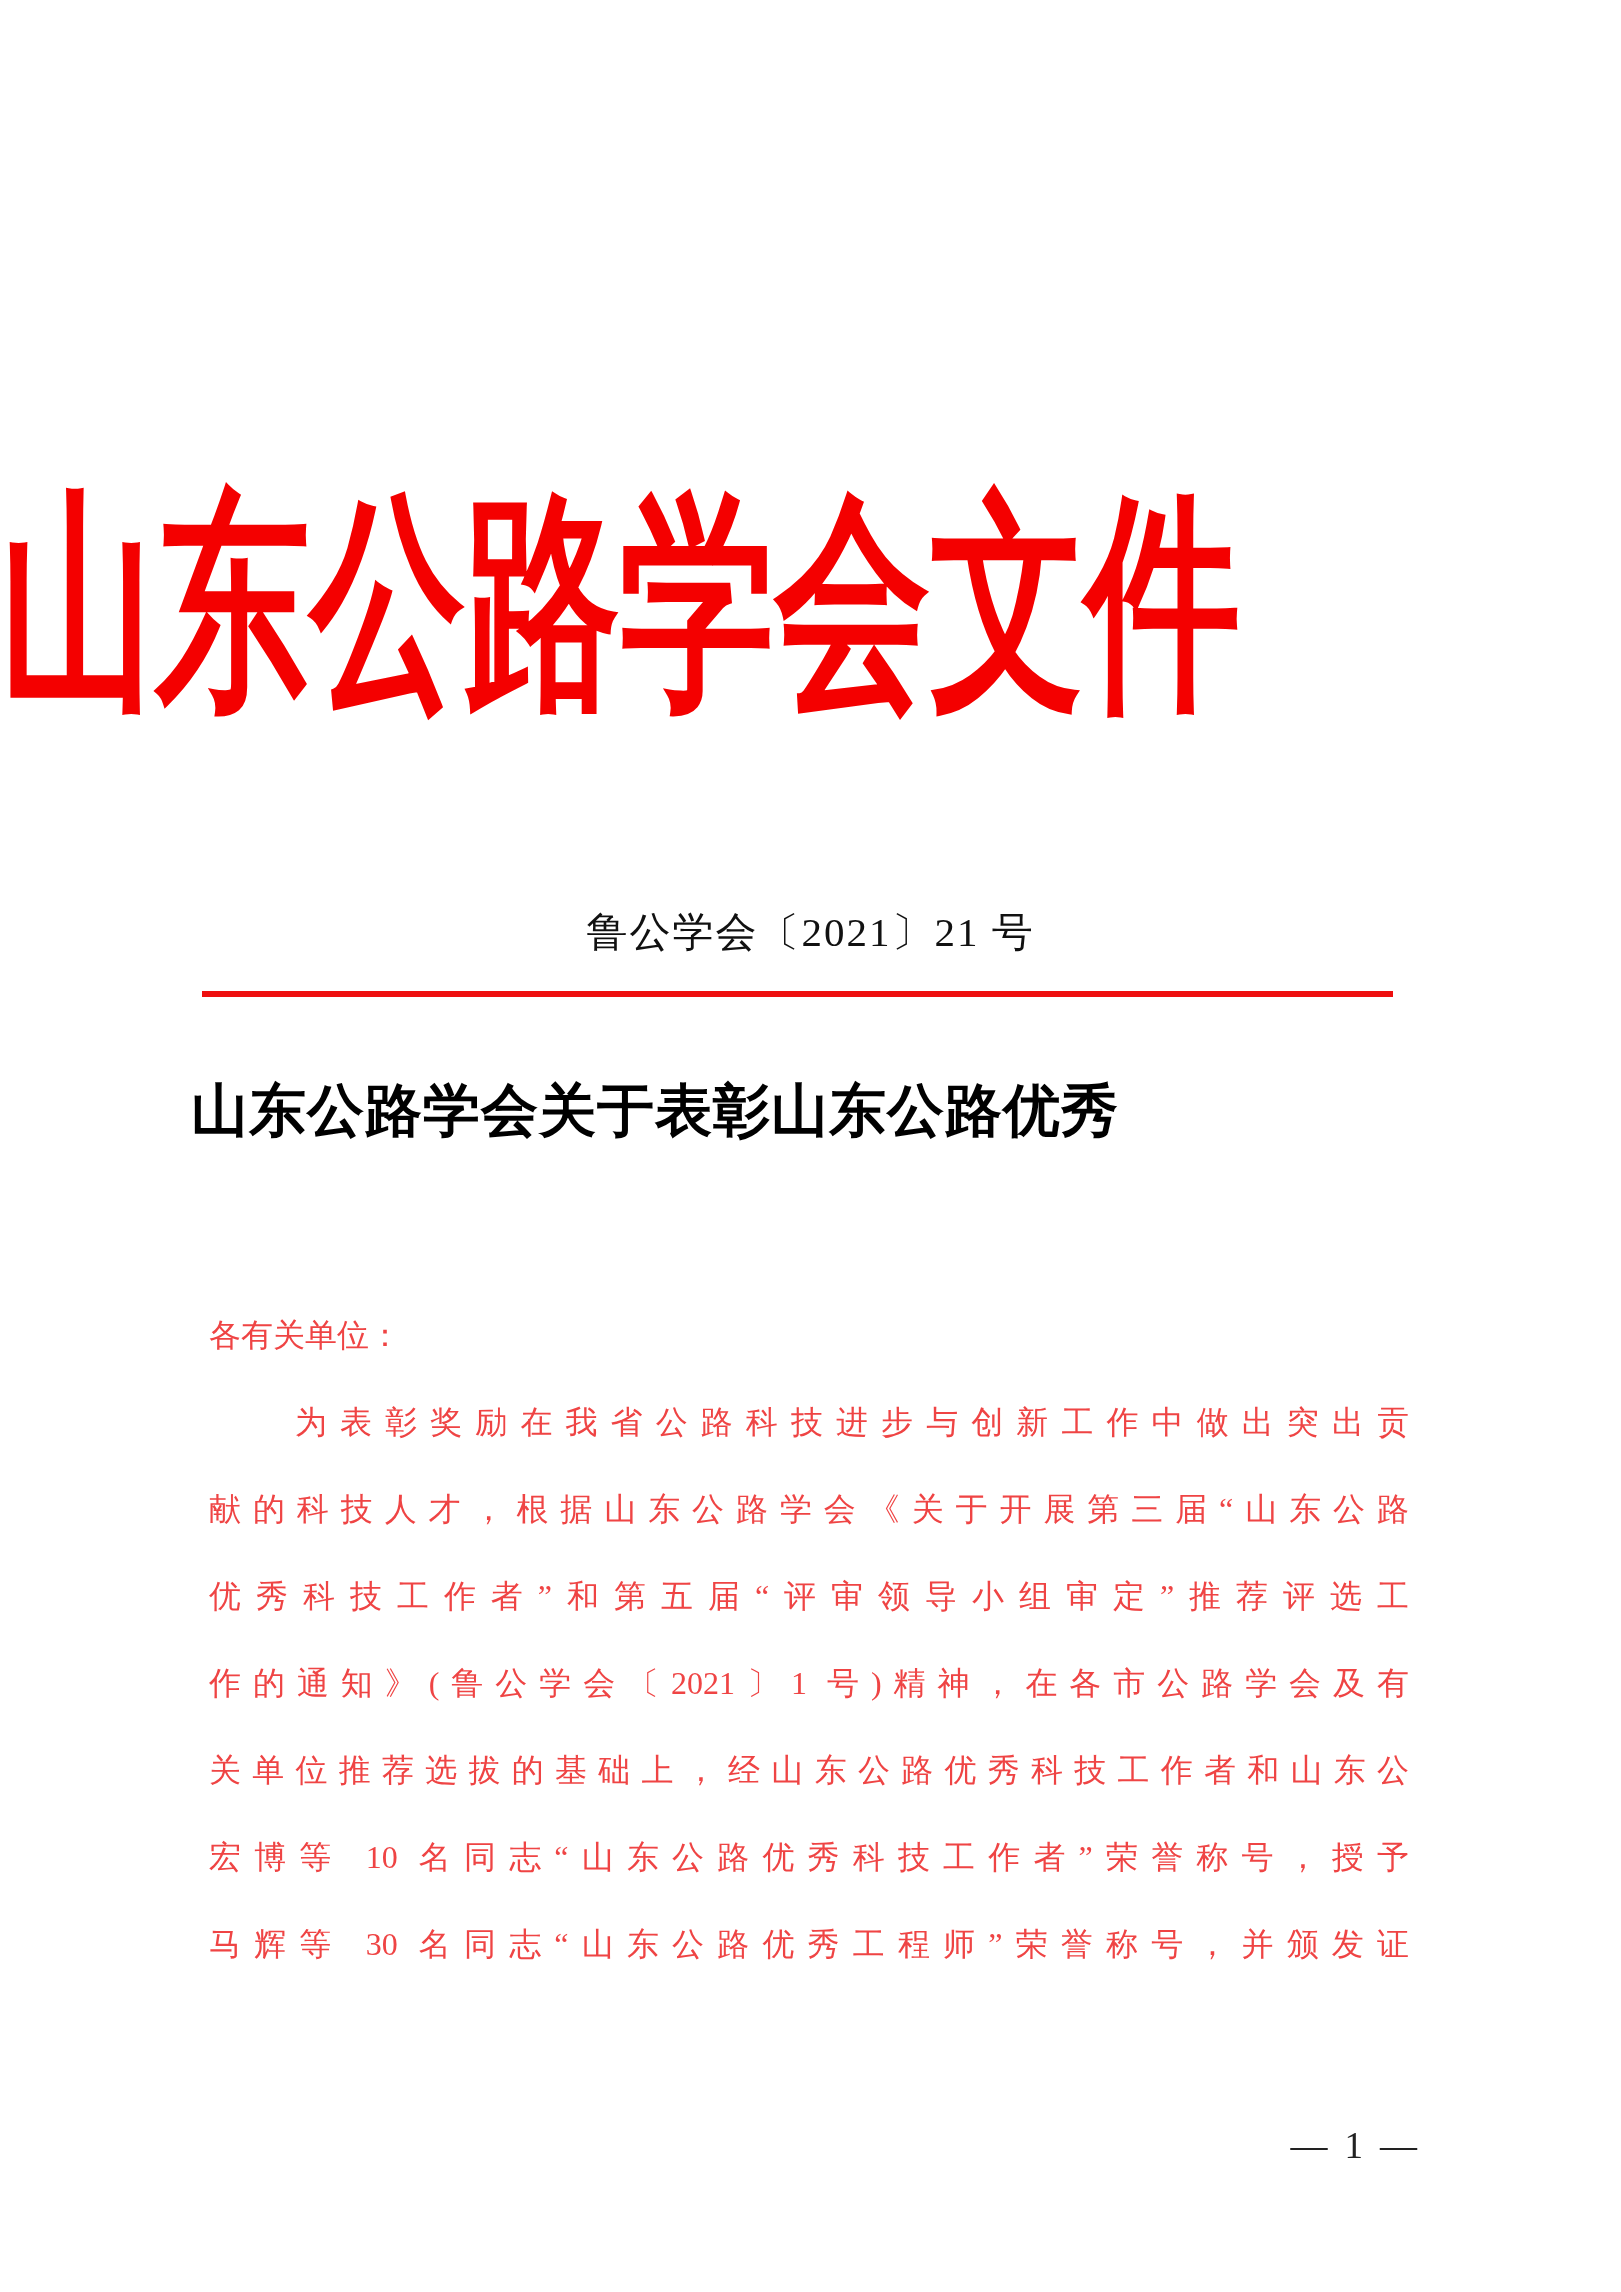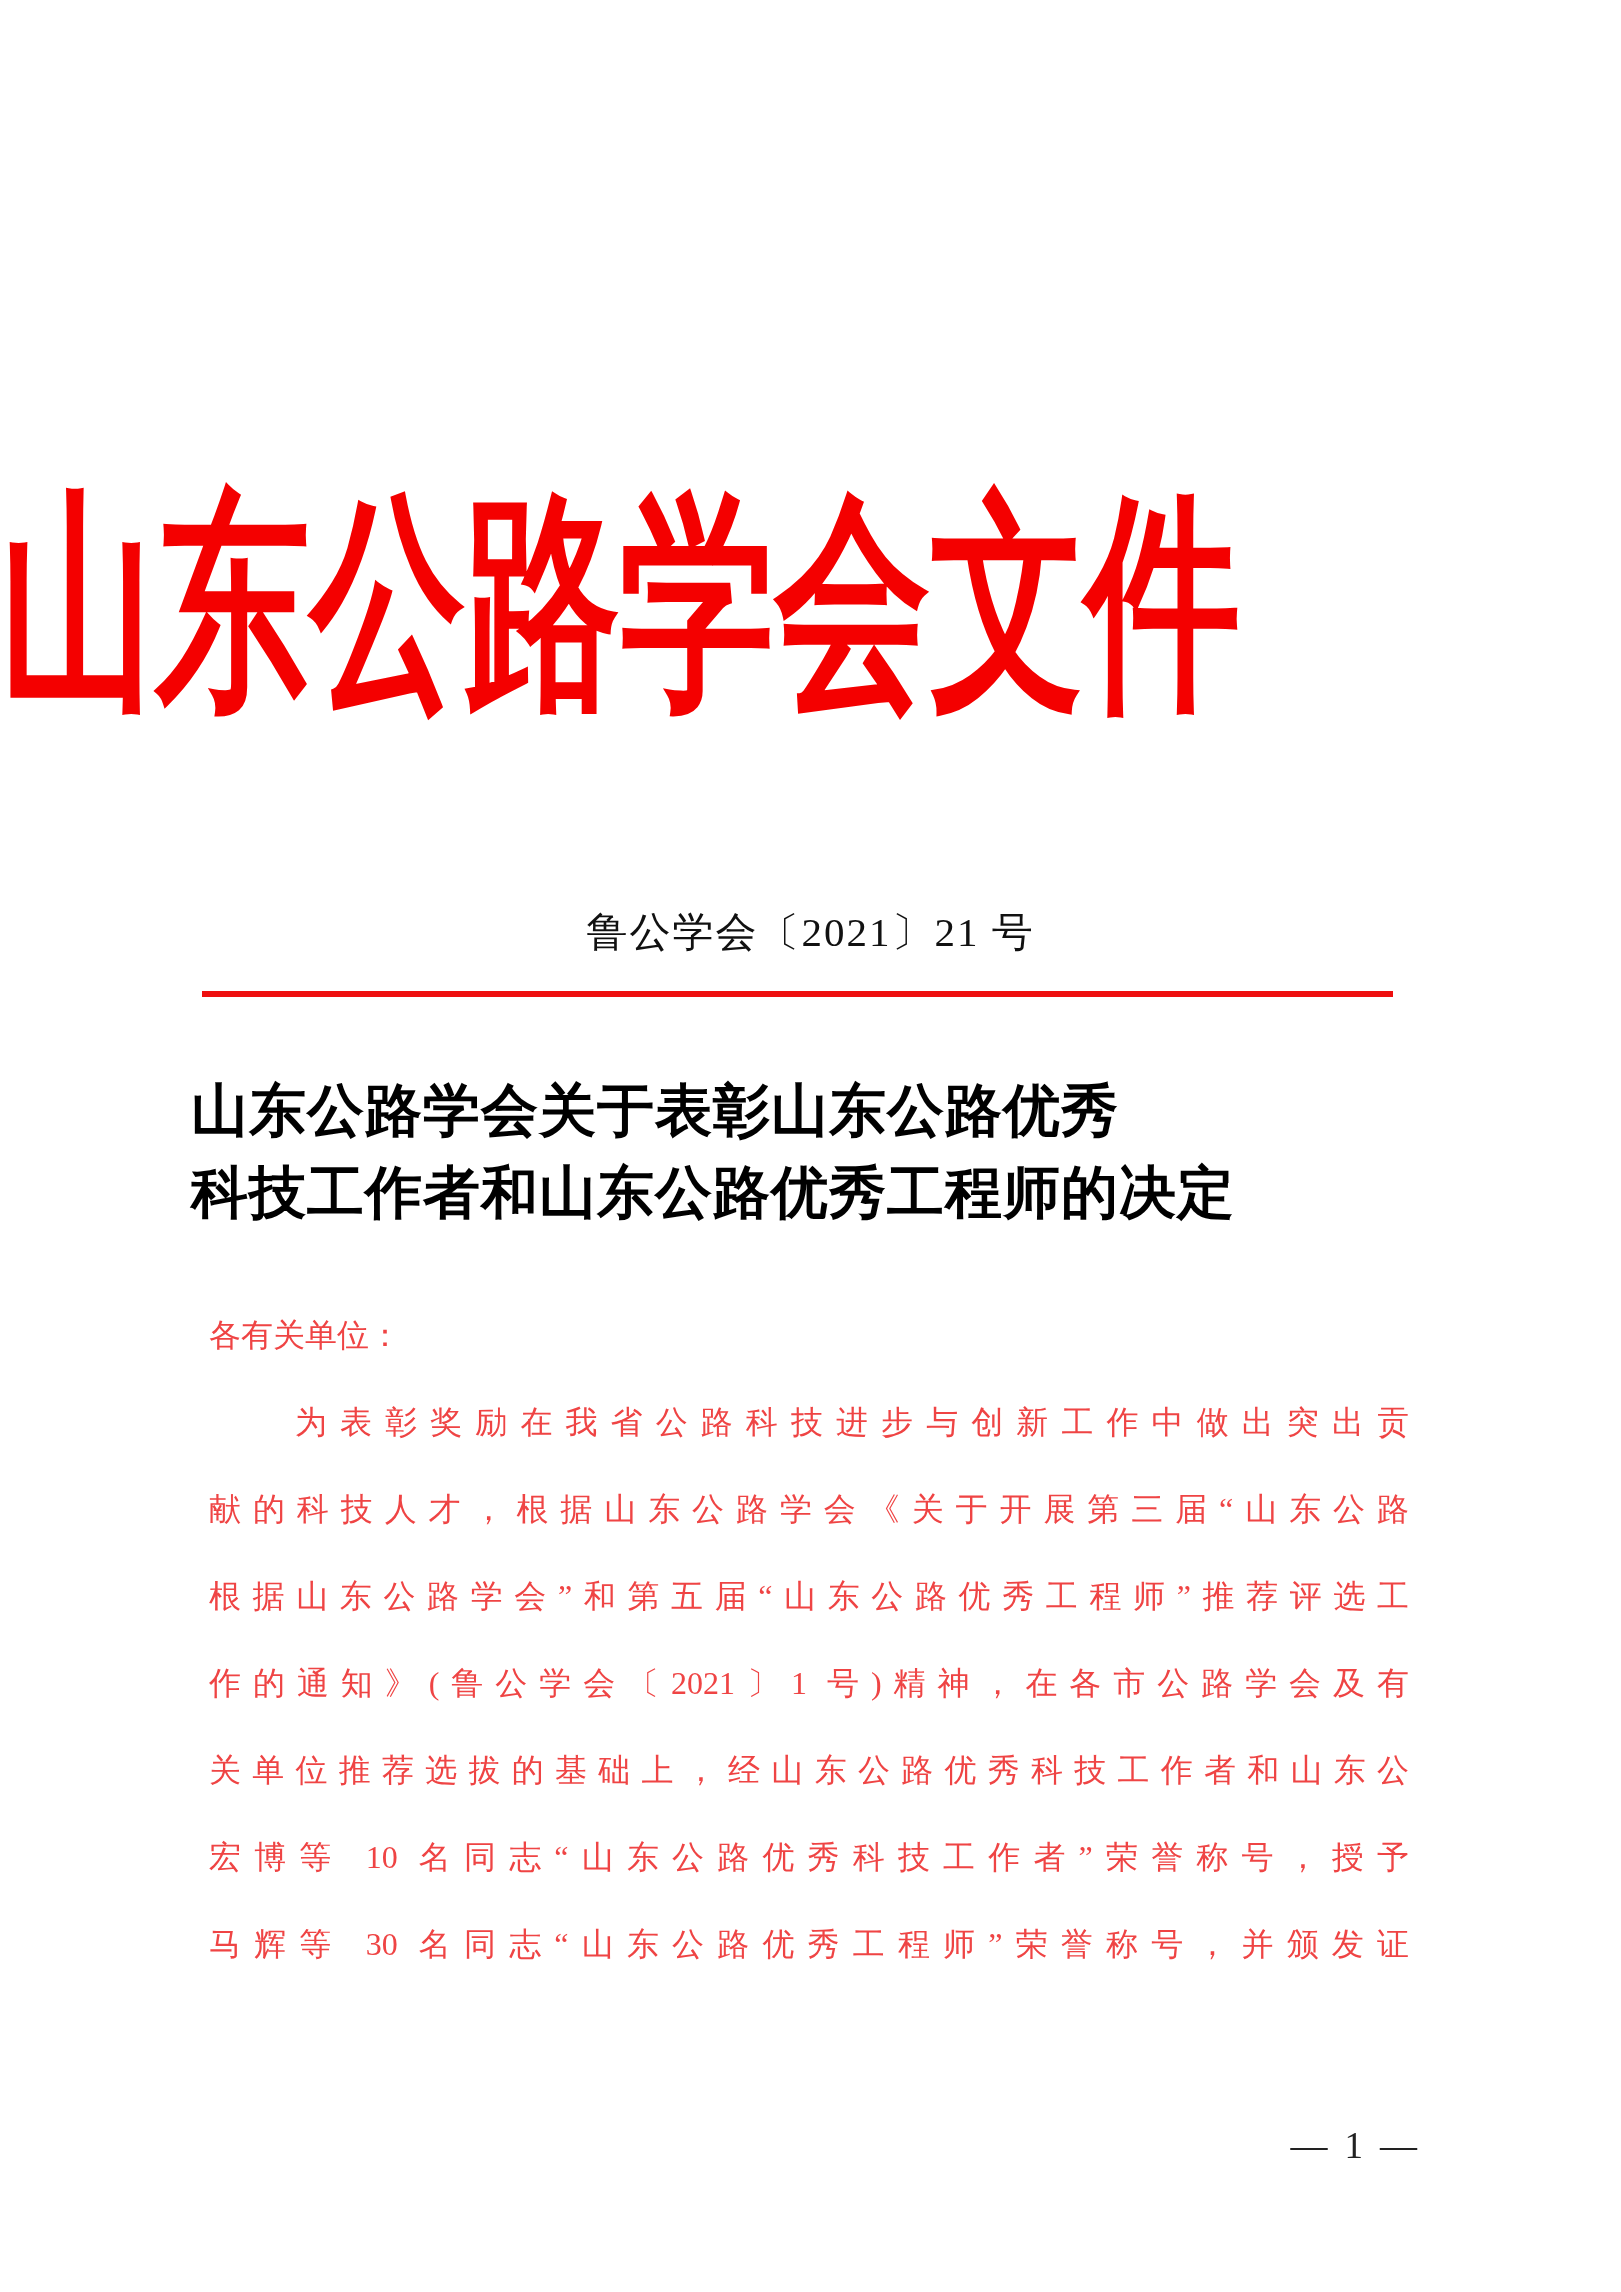--- a/index.html
+++ b/index.html
@@ -110,28 +110,27 @@
   <div class="letterhead">
     <span class="stretch">山东公路学会文件</span>
   </div>
 
   <div class="doc-number">鲁公学会〔2021〕21 号</div>
 
   <div class="red-divider"></div>
 
   <div class="doc-title">
     <div>山东公路学会关于表彰山东公路优秀</div>
-    <div>科技工作者和山东公路优秀工程师的决定</div>
   </div>
 
   <div class="body-text">
     <div class="salutation">各有关单位：</div>
     <div class="bline indent">为表彰奖励在我省公路科技进步与创新工作中做出突出贡</div>
     <div class="bline">献的科技人才，根据山东公路学会《关于开展第三届“山东公路</div>
-    <div class="bline">根据山东公路学会”和第五届“山东公路优秀工程师”推荐评选工</div>
+    <div class="bline">优秀科技工作者”和第五届“评审领导小组审定”推荐评选工</div>
     <div class="bline">作的通知》(鲁公学会〔2021〕1 号)精神，在各市公路学会及有</div>
     <div class="bline">关单位推荐选拔的基础上，经山东公路优秀科技工作者和山东公</div>
     <div class="bline">宏博等 10 名同志“山东公路优秀科技工作者”荣誉称号，授予</div>
     <div class="bline">马辉等 30 名同志“山东公路优秀工程师”荣誉称号，并颁发证</div>
   </div>
 
   <div class="page-number">— 1 —</div>
 
 </div>
 

